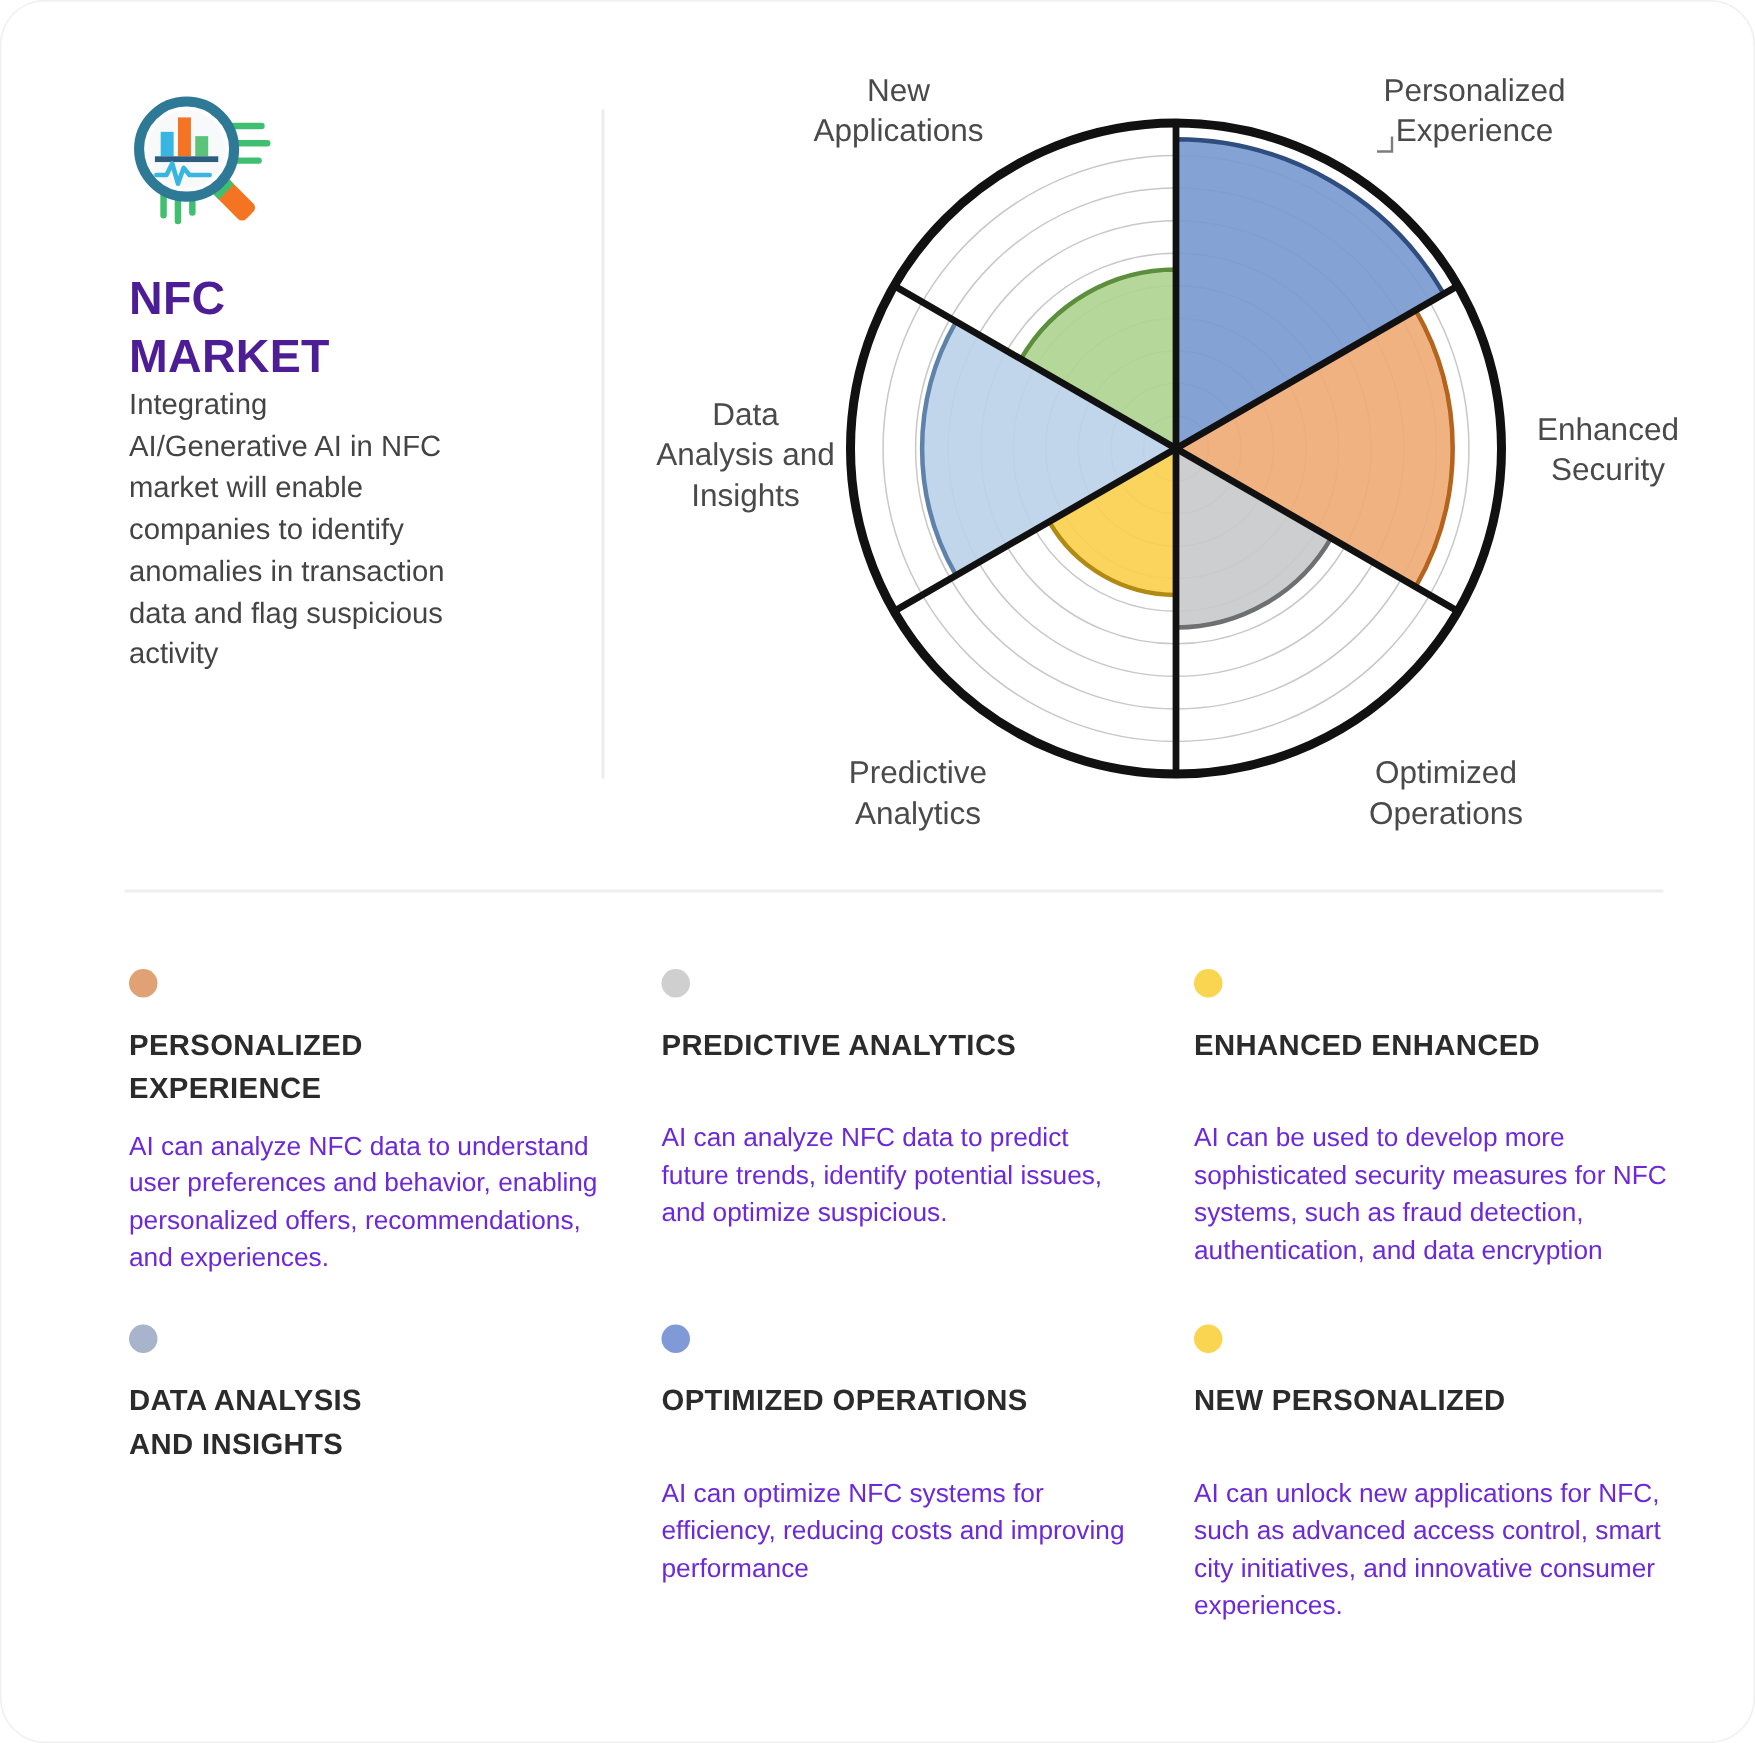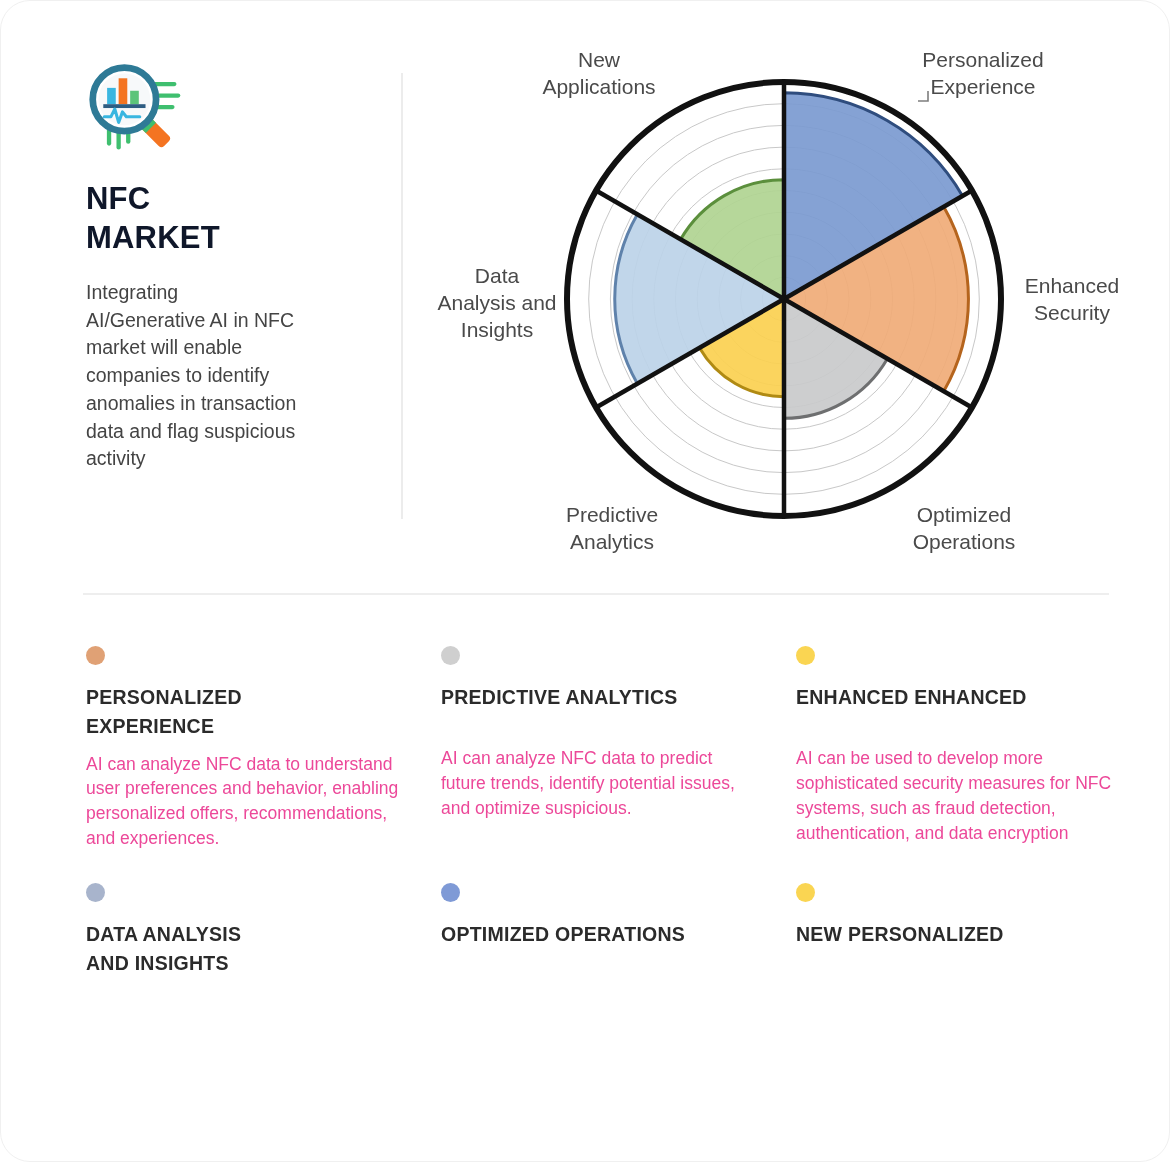--- a/index.html
+++ b/index.html
@@ -32,26 +32,25 @@
   #logo-icon {
     width: 96px;
     height: 96px;
     display: block;
   }
   #brand-title {
     margin-top: 22px;
     font-size: 31px;
     font-weight: bold;
     line-height: 1.26;
-    color: #0f172a;
+    color: #4c1d95;
     letter-spacing: .2px;
     white-space: pre-line;
   }
   #brand-desc {
-    margin-top: 22px;
     font-size: 19.5px;
     line-height: 1.42;
     color: #444444;
     width: 215px;
   }
 
   
   #v-divider {
     position: absolute;
     left: 400px;
@@ -112,21 +111,21 @@
     font-weight: bold;
     line-height: 1.5;
     color: #2b2b2b;
     letter-spacing: .25px;
     white-space: pre-line;
   }
   .legend-body {
     margin-top: 10px;
     font-size: 17.5px;
     line-height: 1.42;
-    color: #ec4899;
+    color: #6d28d9;
   }
   .legend-card.pad-body .legend-body { margin-top: 34px; }
   .legend-card.pad-body2 .legend-body { margin-top: 14px; }
 </style>
 </head>
 <body>
 
 <div id="page">
 
   <div id="brand">
@@ -252,21 +251,23 @@
 
     <div class="legend-card pad-body2">
       <span class="legend-dot" style="background: rgb(168, 180, 204);"></span>
       <div class="legend-title">DATA ANALYSIS
 AND INSIGHTS</div>
     </div>
 
     <div class="legend-card pad-body">
       <span class="legend-dot" style="background: rgb(127, 154, 214);"></span>
       <div class="legend-title">OPTIMIZED OPERATIONS</div>
+      <div class="legend-body">AI can optimize NFC systems for efficiency, reducing costs and improving performance</div>
     </div>
 
     <div class="legend-card pad-body">
       <span class="legend-dot" style="background: rgb(250, 213, 82);"></span>
       <div class="legend-title">NEW PERSONALIZED</div>
+      <div class="legend-body">AI can unlock new applications for NFC, such as advanced access control, smart city initiatives, and innovative consumer experiences.</div>
     </div>
 
   </div>
 </div>
 
 </body></html>

